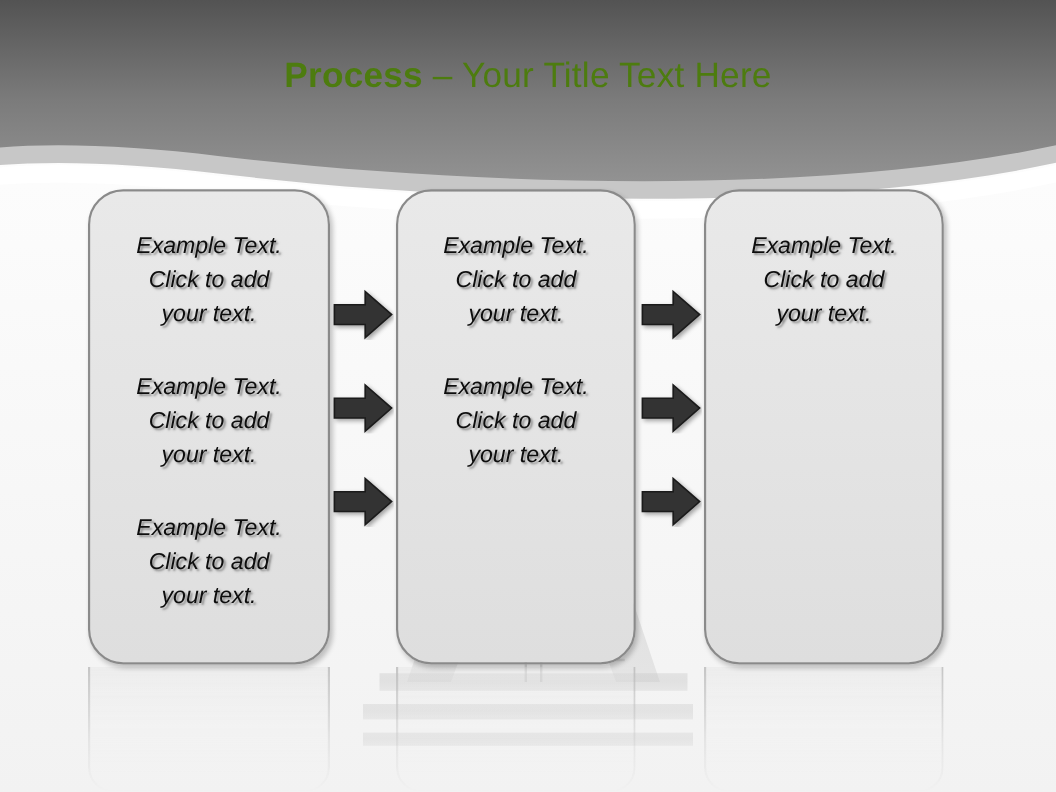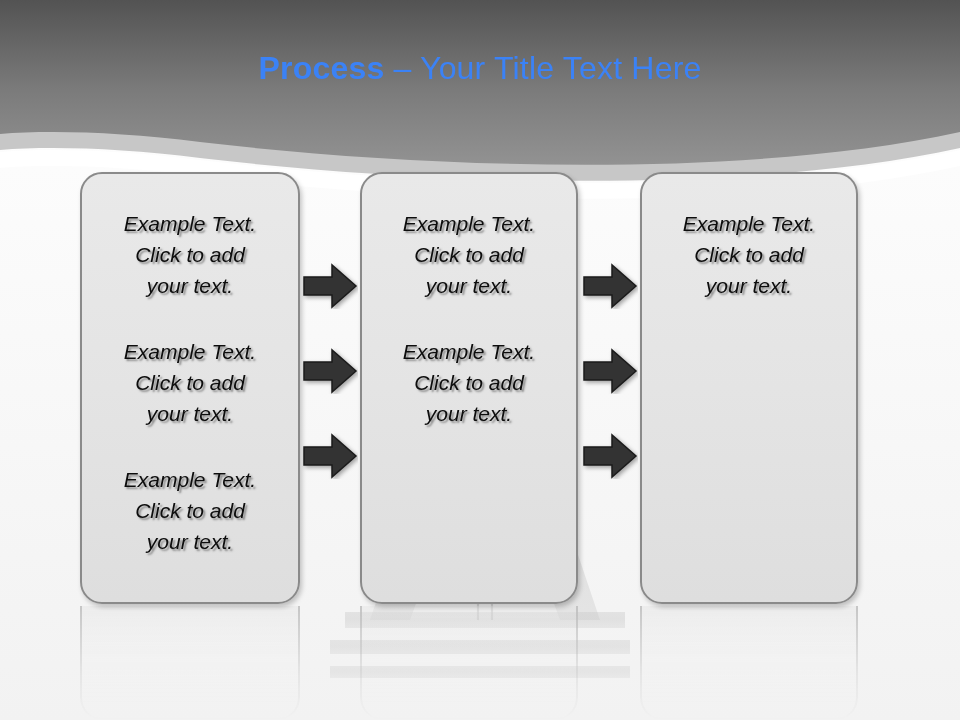--- a/index.html
+++ b/index.html
@@ -38,35 +38,35 @@
     left: 0; top: 0;
     width: 960px;
     height: 200px;
     pointer-events: none;
   }
   .title {
     position: absolute;
     left: 0; top: 48px;
     width: 960px;
     text-align: center;
-    color: #3b82f6;
+    color: #4d7c0f;
     font-size: 32px;
     letter-spacing: 0.2px;
     line-height: 40px;
     white-space: nowrap;
   }
   .title .strong { font-weight: bold; }
   .title .rest   { font-weight: normal; }
 
   
   .panel {
     position: absolute;
     box-sizing: border-box;
     border: 2px solid #8a8a8a;
-    border-radius: 22px;
+    border-radius: 32px;
     background: linear-gradient(to bottom, #e9e9e9 0%, #e4e4e4 50%, #dedede 100%);
     box-shadow: 2px 3px 5px rgba(0,0,0,0.22);
   }
   .panel-inner {
     position: absolute;
     left: 0; right: 0; top: 0;
     padding: 0 14px;
   }
   .ptext {
     text-align: center;

